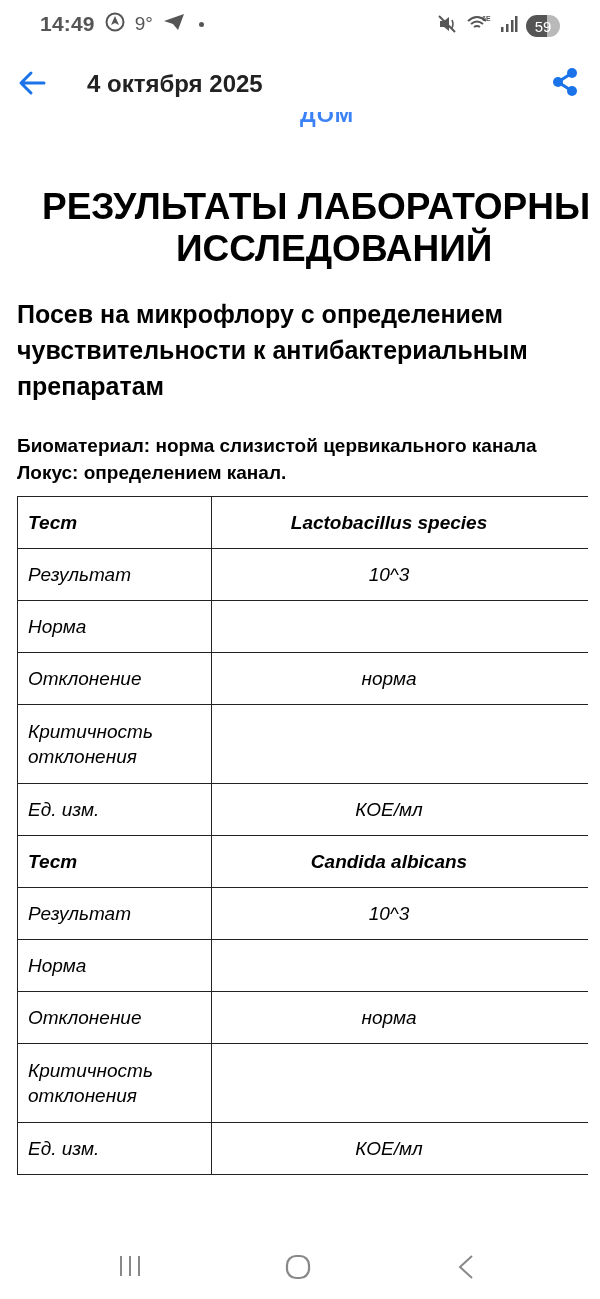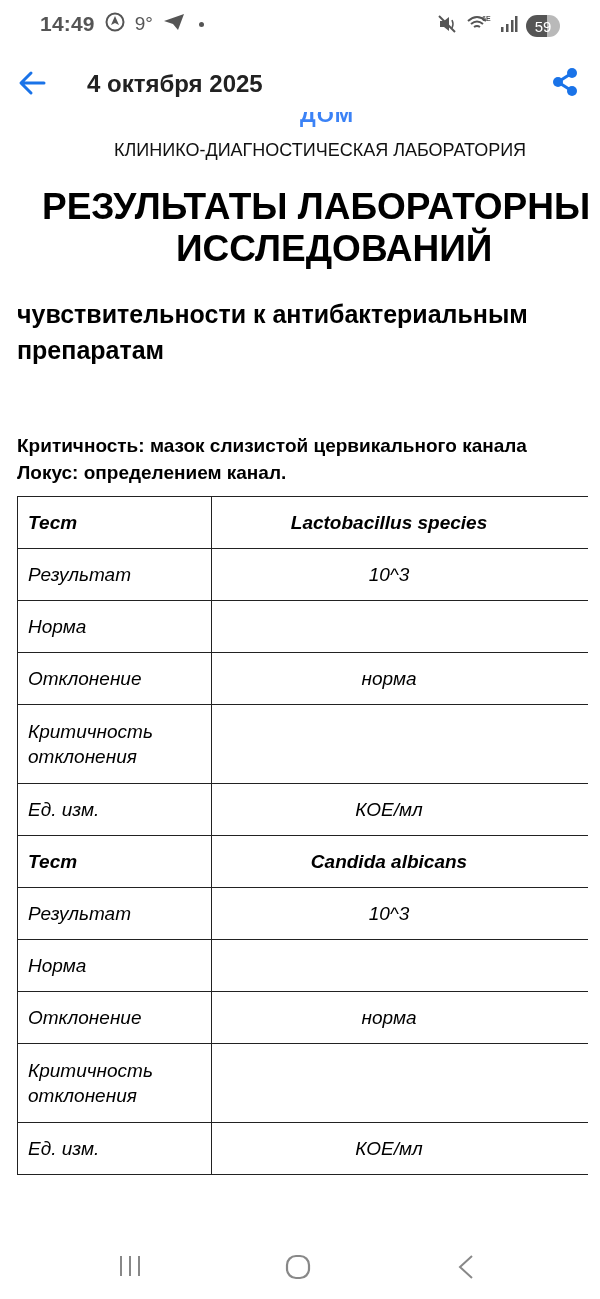--- a/index.html
+++ b/index.html
@@ -128,31 +128,31 @@
         <line x1="8" y1="16" x2="22" y2="25" stroke="#1a73e8" stroke-width="3"></line>
         <circle cx="22" cy="7" r="5" fill="#1a73e8"></circle>
         <circle cx="8" cy="16" r="5" fill="#1a73e8"></circle>
         <circle cx="22" cy="25" r="5" fill="#1a73e8"></circle>
       </svg>
   </div>
 </div>
 
 <div class="doc">
   <div class="org-name-cut">ДОМ</div>
-  <div class="lab-name">КЛИНИКО-ДИАГНОСТИЧЕСКАЯ ЛАБОРАТОРИЯ</div>
   <div class="report-title">
     <span>РЕЗУЛЬТАТЫ ЛАБОРАТОРНЫХ</span>
     <span class="l2">ИССЛЕДОВАНИЙ</span>
   </div>
   <div class="test-title">
+    <div>Посев на микрофлору с определением</div>
     <div>чувствительности к антибактериальным</div>
     <div>препаратам</div>
   </div>
   <div class="bio">
-    <div>Критичность: мазок слизистой цервикального канала</div>
+    <div>Биоматериал: норма слизистой цервикального канала</div>
     <div>Локус: определением канал.</div>
   </div>
 
   <table class="results">
     <tbody>
       <tr class="hdr">
         <td class="k">Тест</td>
         <td class="v">Lactobacillus species</td>
       </tr>
       <tr>

